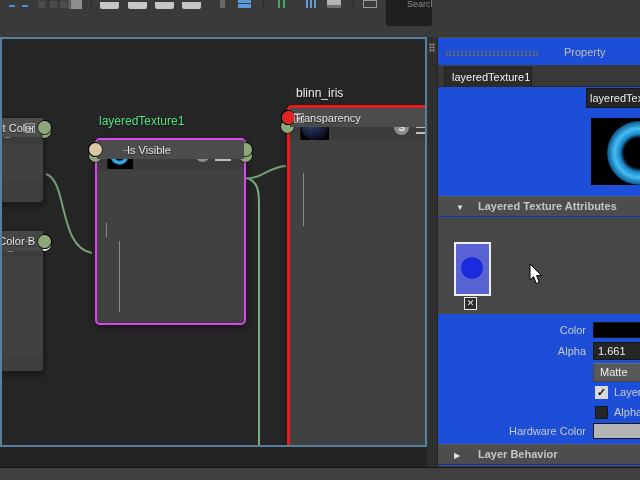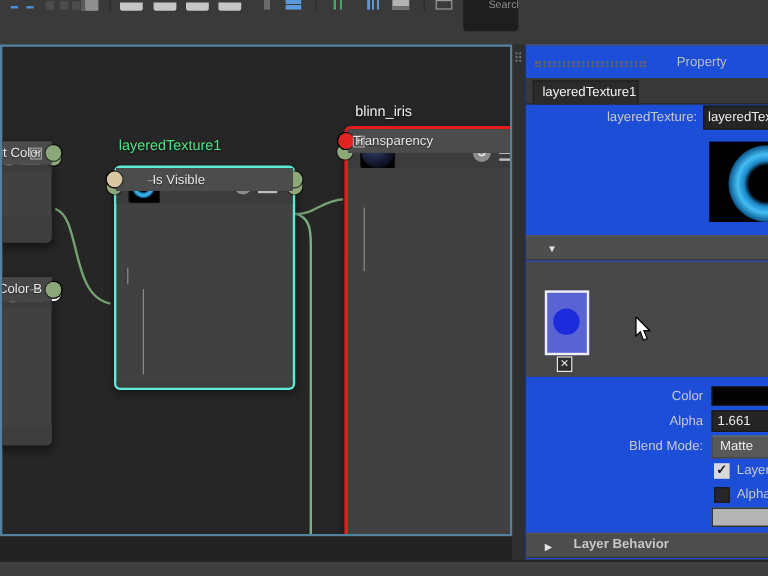--- a/index.html
+++ b/index.html
@@ -13,21 +13,21 @@
   .sep{width:1px;height:9px;top:0;background:#2a2a2a;}
   .searchbox{left:386px;top:0;width:46px;height:26px;background:#1e1e1e;border-radius:0 0 3px 3px;
     color:#8f8f8f;font-size:9px;line-height:9px;padding-left:21px;overflow:hidden;white-space:nowrap;}
 
   
   .editor{left:0;top:37px;width:427px;height:410px;background:#262626;border:2px solid #55809f;overflow:hidden;}
   .canvas{left:0;top:0;width:423px;height:406px;}
   svg.wires{left:0;top:0;}
 
   .node{background:#414141;border-radius:5px;box-shadow:0 3px 8px rgba(0,0,0,.45);}
-  .node.green{border:2px solid #5eead4;}
+  .node.green{border:2px solid #d946ef;}
   .node.red{border:3px solid #e61c1c;}
   .node.plain{border:1px solid #1d1d1d;}
   .node-title{font-size:12px;white-space:nowrap;text-shadow:0 1px 2px #111;}
   .node-title.green{color:#4fe381;}
   .node-title.white{color:#f0f0f0;}
   .nheader{position:relative;width:100%;background:#3c3c3c;border-radius:4px 4px 0 0;}
   .thumbframe{background:#141414;padding:1px;}
   .thumb{position:relative;width:100%;height:100%;background:#000;overflow:hidden;}
   .ring{background:radial-gradient(circle, #000 0 33%, #1b86c8 42%, #44bdf2 54%, #11669e 68%, #000 76%);border-radius:50%;}
   .sphere{width:100%;height:100%;background:radial-gradient(circle at 38% 32%, #46558a 0 8%, #222c4e 35%, #0a0e1c 75%, #05070d 100%);border-radius:50%;}
@@ -410,52 +410,52 @@
   <div class="splitter">
     <div class="gripdots"></div>
   </div>
 
   <div class="panel">
     <div class="handle"></div>
     <div class="paneltitle">Property</div>
     <div class="tabbar"></div>
     <div class="tab">layeredTexture1</div>
 
-    <div class="plabel" style="left:0;top:54px;width:143px;">layeredTexture:</div>
     <div class="field" style="left:148px;top:50px;width:55px;height:20px;line-height:18px;padding-left:3px;">layeredTexture1</div>
 
     <div style="left:153px;top:80px;width:50px;height:67px;background:#000;overflow:hidden;">
       <div class="ring" style="left:16px;top:3px;width:64px;height:64px;"></div>
     </div>
 
     <div class="sectionbar" style="top:158px;">
       <span class="secarrow" style="left:18px;">▼</span>
+      <span class="sectext">Layered Texture Attributes</span>
     </div>
 
     <div class="layerarea"></div>
     <div class="layerswatch">
       <div class="layerdot"></div>
     </div>
     <div class="xbox">✕</div>
 
     <div class="plabel" style="left:0;top:286px;width:148px;">Color</div>
     <div class="swatch" style="left:155px;top:284px;width:48px;height:16px;background:#020202;"></div>
 
     <div class="plabel" style="left:0;top:307px;width:148px;">Alpha</div>
     <div class="field" style="left:155px;top:304px;width:48px;height:18px;line-height:16px;padding-left:4px;">1.661</div>
 
-    <div class="plabel" style="left:0;top:328px;width:148px;">Blend Mode:</div>
     <div class="dropdown" style="left:155px;top:325px;width:48px;height:19px;line-height:17px;padding-left:6px;">Matte</div>
 
     <div class="chk on" style="left:157px;top:348px;">✓</div>
     <div class="plabel" style="left:176px;top:348px;text-align:left;">Layer</div>
 
     <div class="chk off" style="left:157px;top:368px;"></div>
     <div class="plabel" style="left:176px;top:368px;text-align:left;">Alpha</div>
 
+    <div class="plabel" style="left:0;top:387px;width:148px;">Hardware Color</div>
     <div class="swatch" style="left:155px;top:385px;width:48px;height:16px;background:#b4b4b4;"></div>
 
     <div class="sectionbar" style="top:406px;">
       <span class="secarrow" style="left:16px;">▶</span>
       <span class="sectext">Layer Behavior</span>
     </div>
   </div>
 
   <div class="bottomstrip"></div>
   <div class="bottombar"></div>

